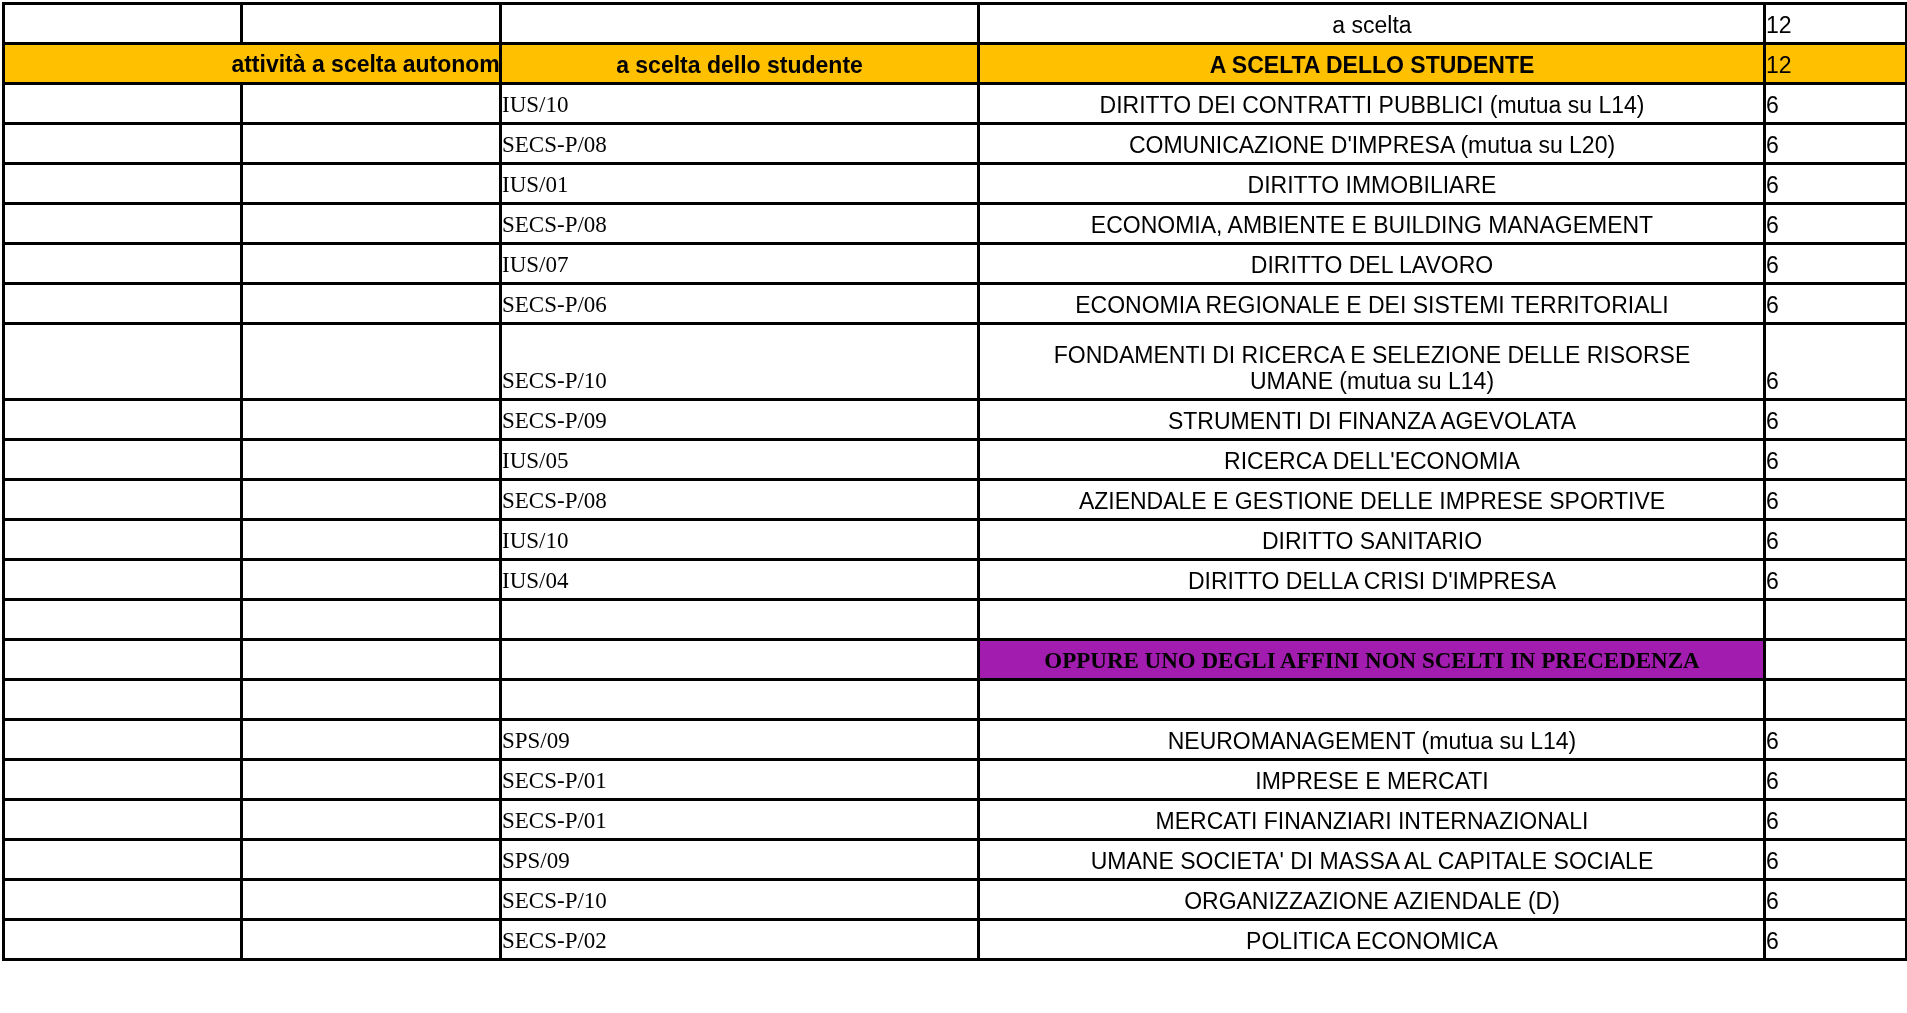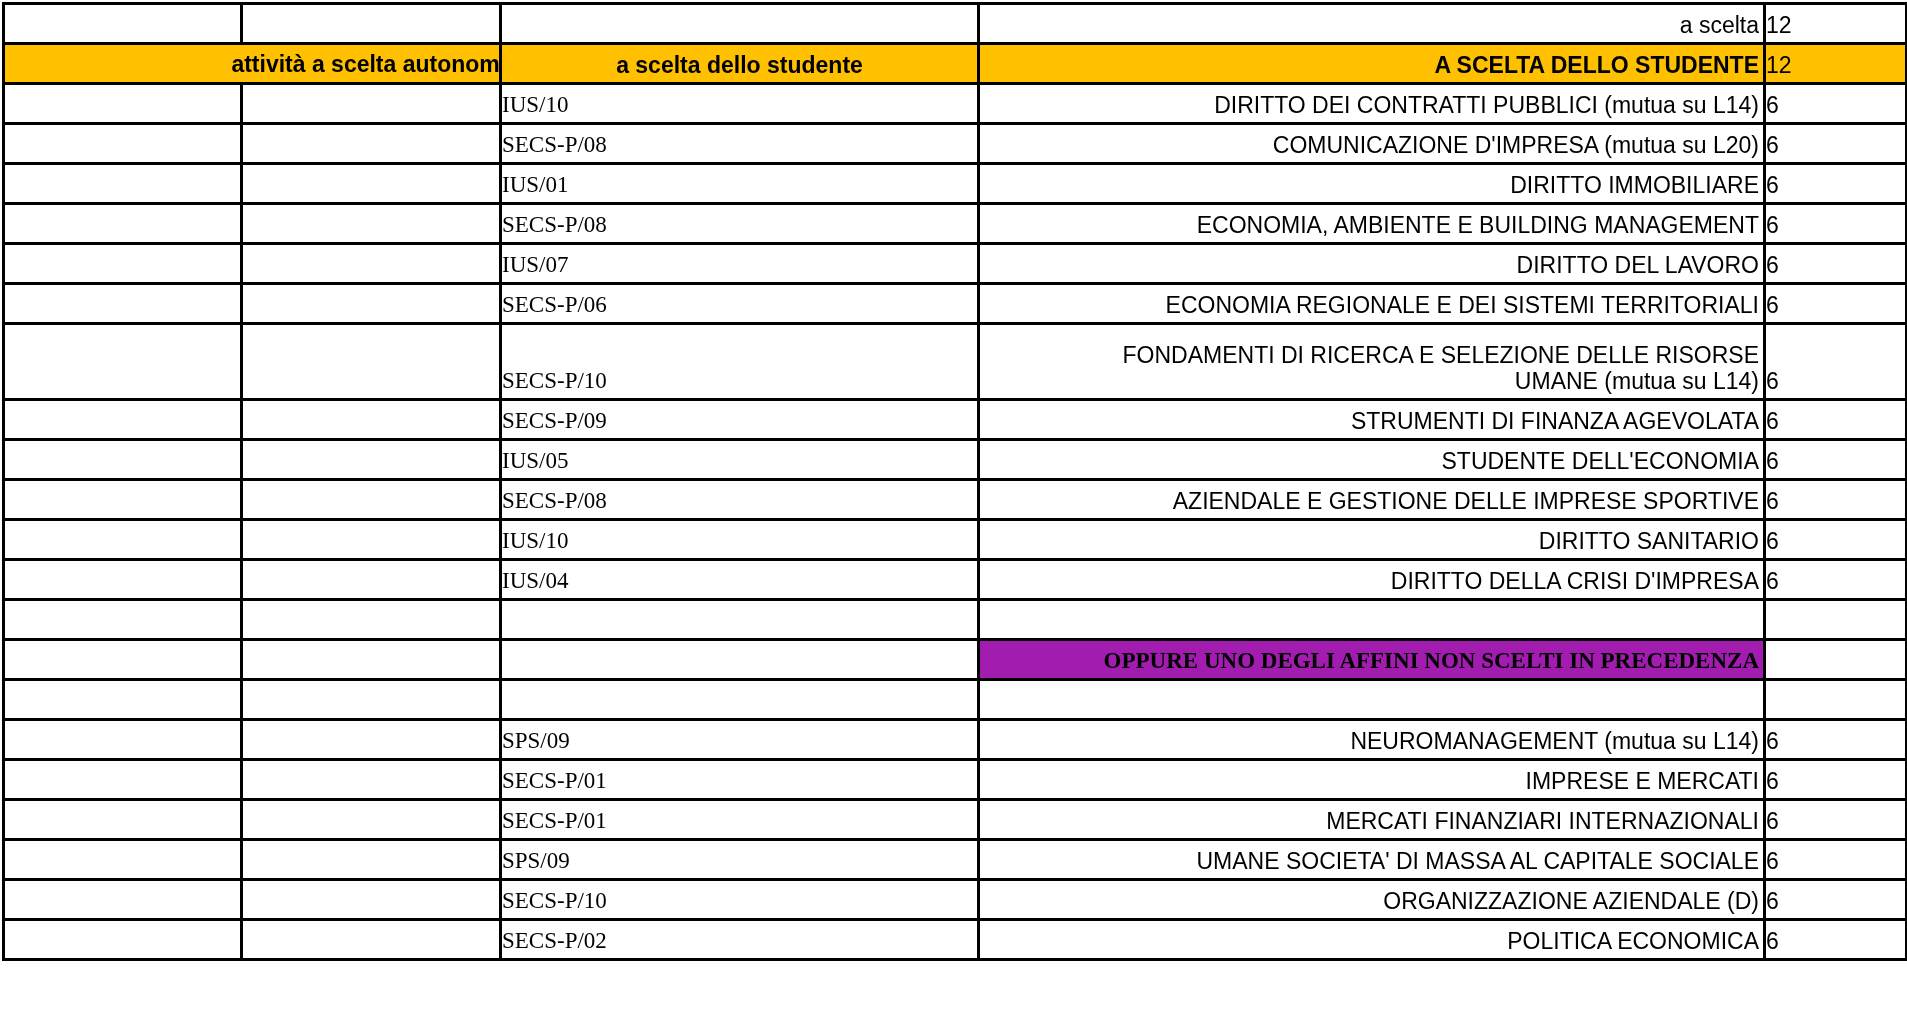--- a/index.html
+++ b/index.html
@@ -24,21 +24,21 @@
     line-height: 26px;
     color: #000000;
     padding: 0 0 4px 0;
     height: 33px;
     overflow: hidden;
     background: #ffffff;
   }
   tr.tall td { height: 69px; }
   td.code { text-align: left; font-family: Liberation Serif, serif; }
   td.cfu  { text-align: left; }
-  td.name { text-align: right; padding-left: 5px; padding-right: 4px; }
+  td.name { text-align: center; padding-left: 5px; padding-right: 4px; }
   td.cat  { text-align: center; }
   td.hl   { background: #FFC000; }
   .bold   { font-weight: bold; }
   td.clip { position: relative; overflow: hidden; }
   span.ovf {
     position: absolute;
     bottom: 5px;
     left: 367px;
     transform: translateX(-50%);
     white-space: nowrap;
@@ -126,21 +126,21 @@
         <td></td>
         <td></td>
         <td class="code">SECS-P/09</td>
         <td class="name">STRUMENTI DI FINANZA AGEVOLATA</td>
         <td class="cfu">6</td>
       </tr>
       <tr>
         <td></td>
         <td></td>
         <td class="code">IUS/05</td>
-        <td class="name">STUDENTE DELL'ECONOMIA</td>
+        <td class="name">RICERCA DELL'ECONOMIA</td>
         <td class="cfu">6</td>
       </tr>
       <tr>
         <td></td>
         <td></td>
         <td class="code">SECS-P/08</td>
         <td class="name">AZIENDALE E GESTIONE DELLE IMPRESE SPORTIVE</td>
         <td class="cfu">6</td>
       </tr>
       <tr>

